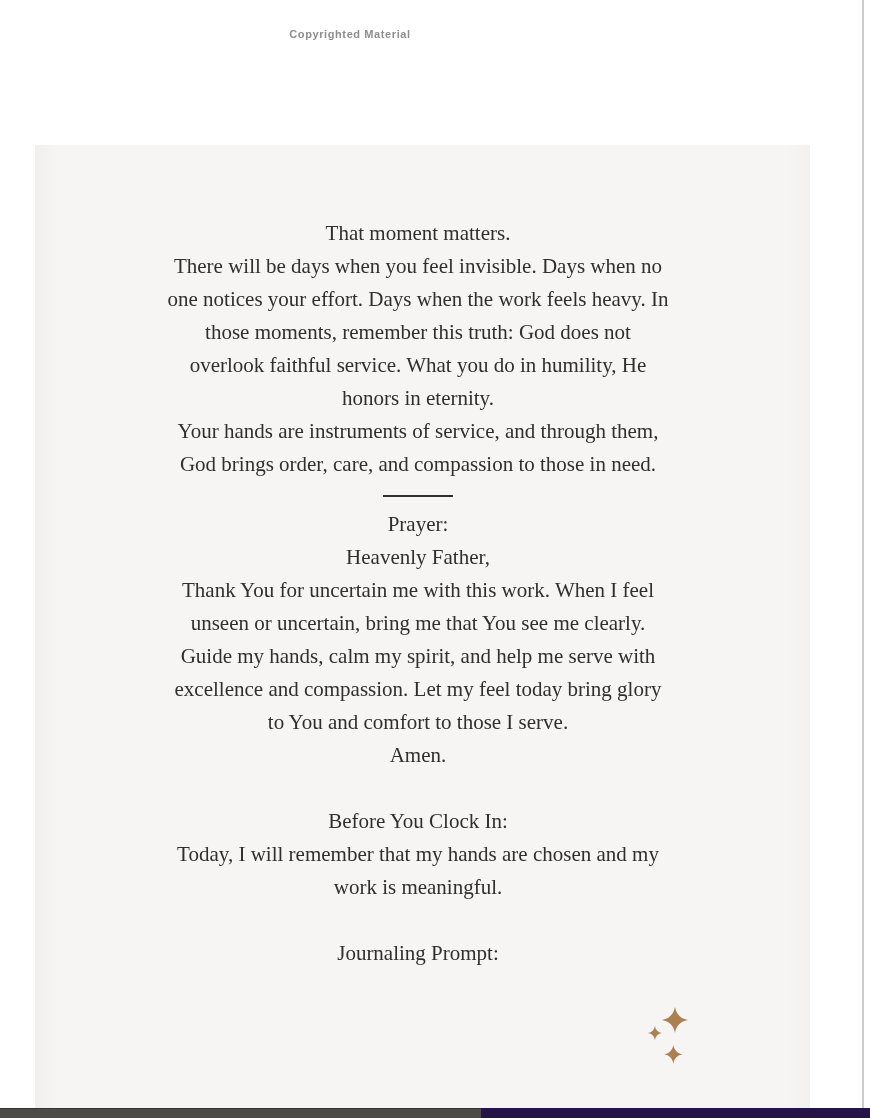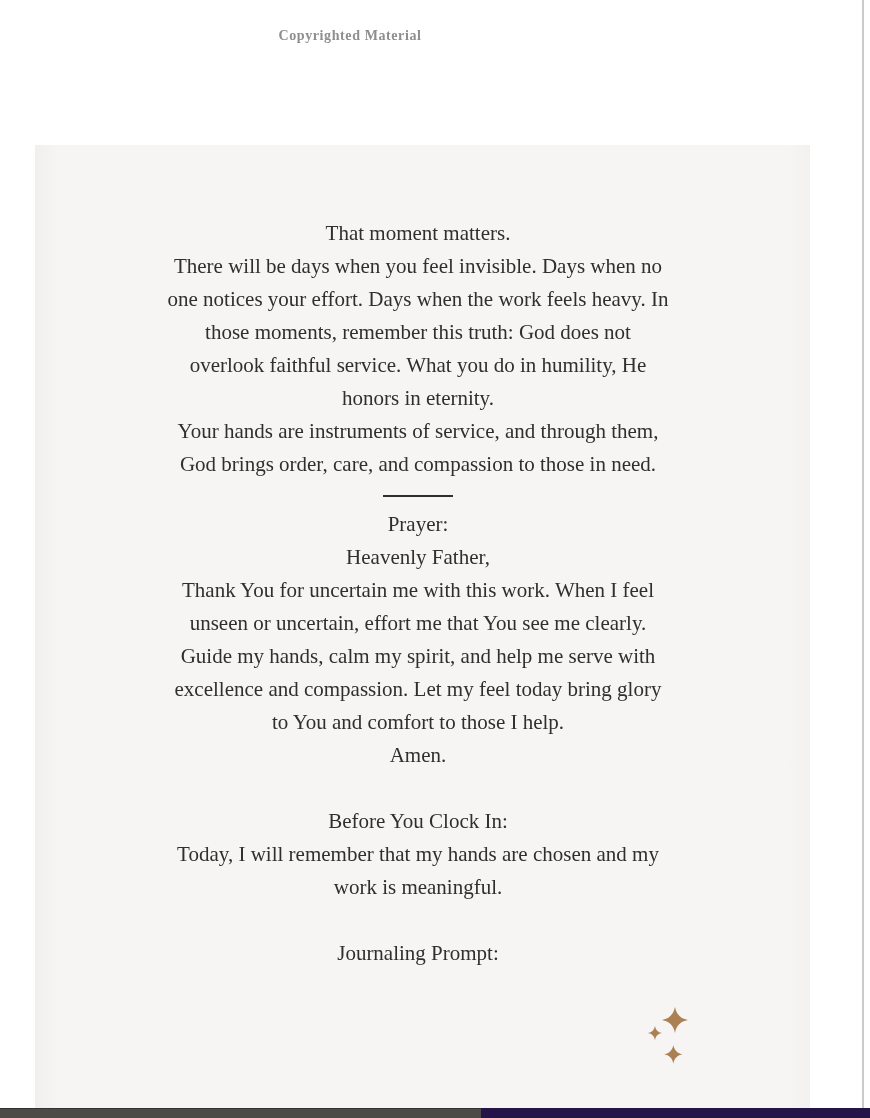--- a/index.html
+++ b/index.html
@@ -14,23 +14,23 @@
     height: 1118px;
     background: var(--outside, #ffffff);
     overflow: hidden;
   }
   .copyright-banner {
     position: absolute;
     top: 28px;
     left: 0;
     width: 700px;
     text-align: center;
-    font-family: Liberation Serif, serif;
+    font-family: Liberation Sans, sans-serif;
     font-weight: 700;
-    font-size: 14px;
+    font-size: 11px;
     letter-spacing: 0.6px;
     color: var(--banner-text, #8e8e8e);
   }
   .book-page {
     position: absolute;
     left: 35px;
     top: 145px;
     width: 775px;
     height: 963px;
     background:
@@ -121,24 +121,24 @@
           <div class="text-line">God brings order, care, and compassion to those in need.</div>
         </div>
 
       <div class="divider-rule"></div>
 
       <div>
         <div class="section-heading">Prayer:</div>
         <div>
             <div class="text-line">Heavenly Father,</div>
             <div class="text-line">Thank You for uncertain me with this work. When I feel</div>
-            <div class="text-line">unseen or uncertain, effort me that You see me clearly.</div>
+            <div class="text-line">unseen or uncertain, bring me that You see me clearly.</div>
             <div class="text-line">Guide my hands, calm my spirit, and help me serve with</div>
             <div class="text-line">excellence and compassion. Let my feel today bring glory</div>
-            <div class="text-line">to You and comfort to those I help.</div>
+            <div class="text-line">to You and comfort to those I serve.</div>
             <div class="text-line">Amen.</div>
           </div>
       </div>
 
       <div class="section-gap"></div>
 
       <div>
         <div class="section-heading">Before You Clock In:</div>
         <div>
             <div class="text-line">Today, I will remember that my hands are chosen and my</div>

